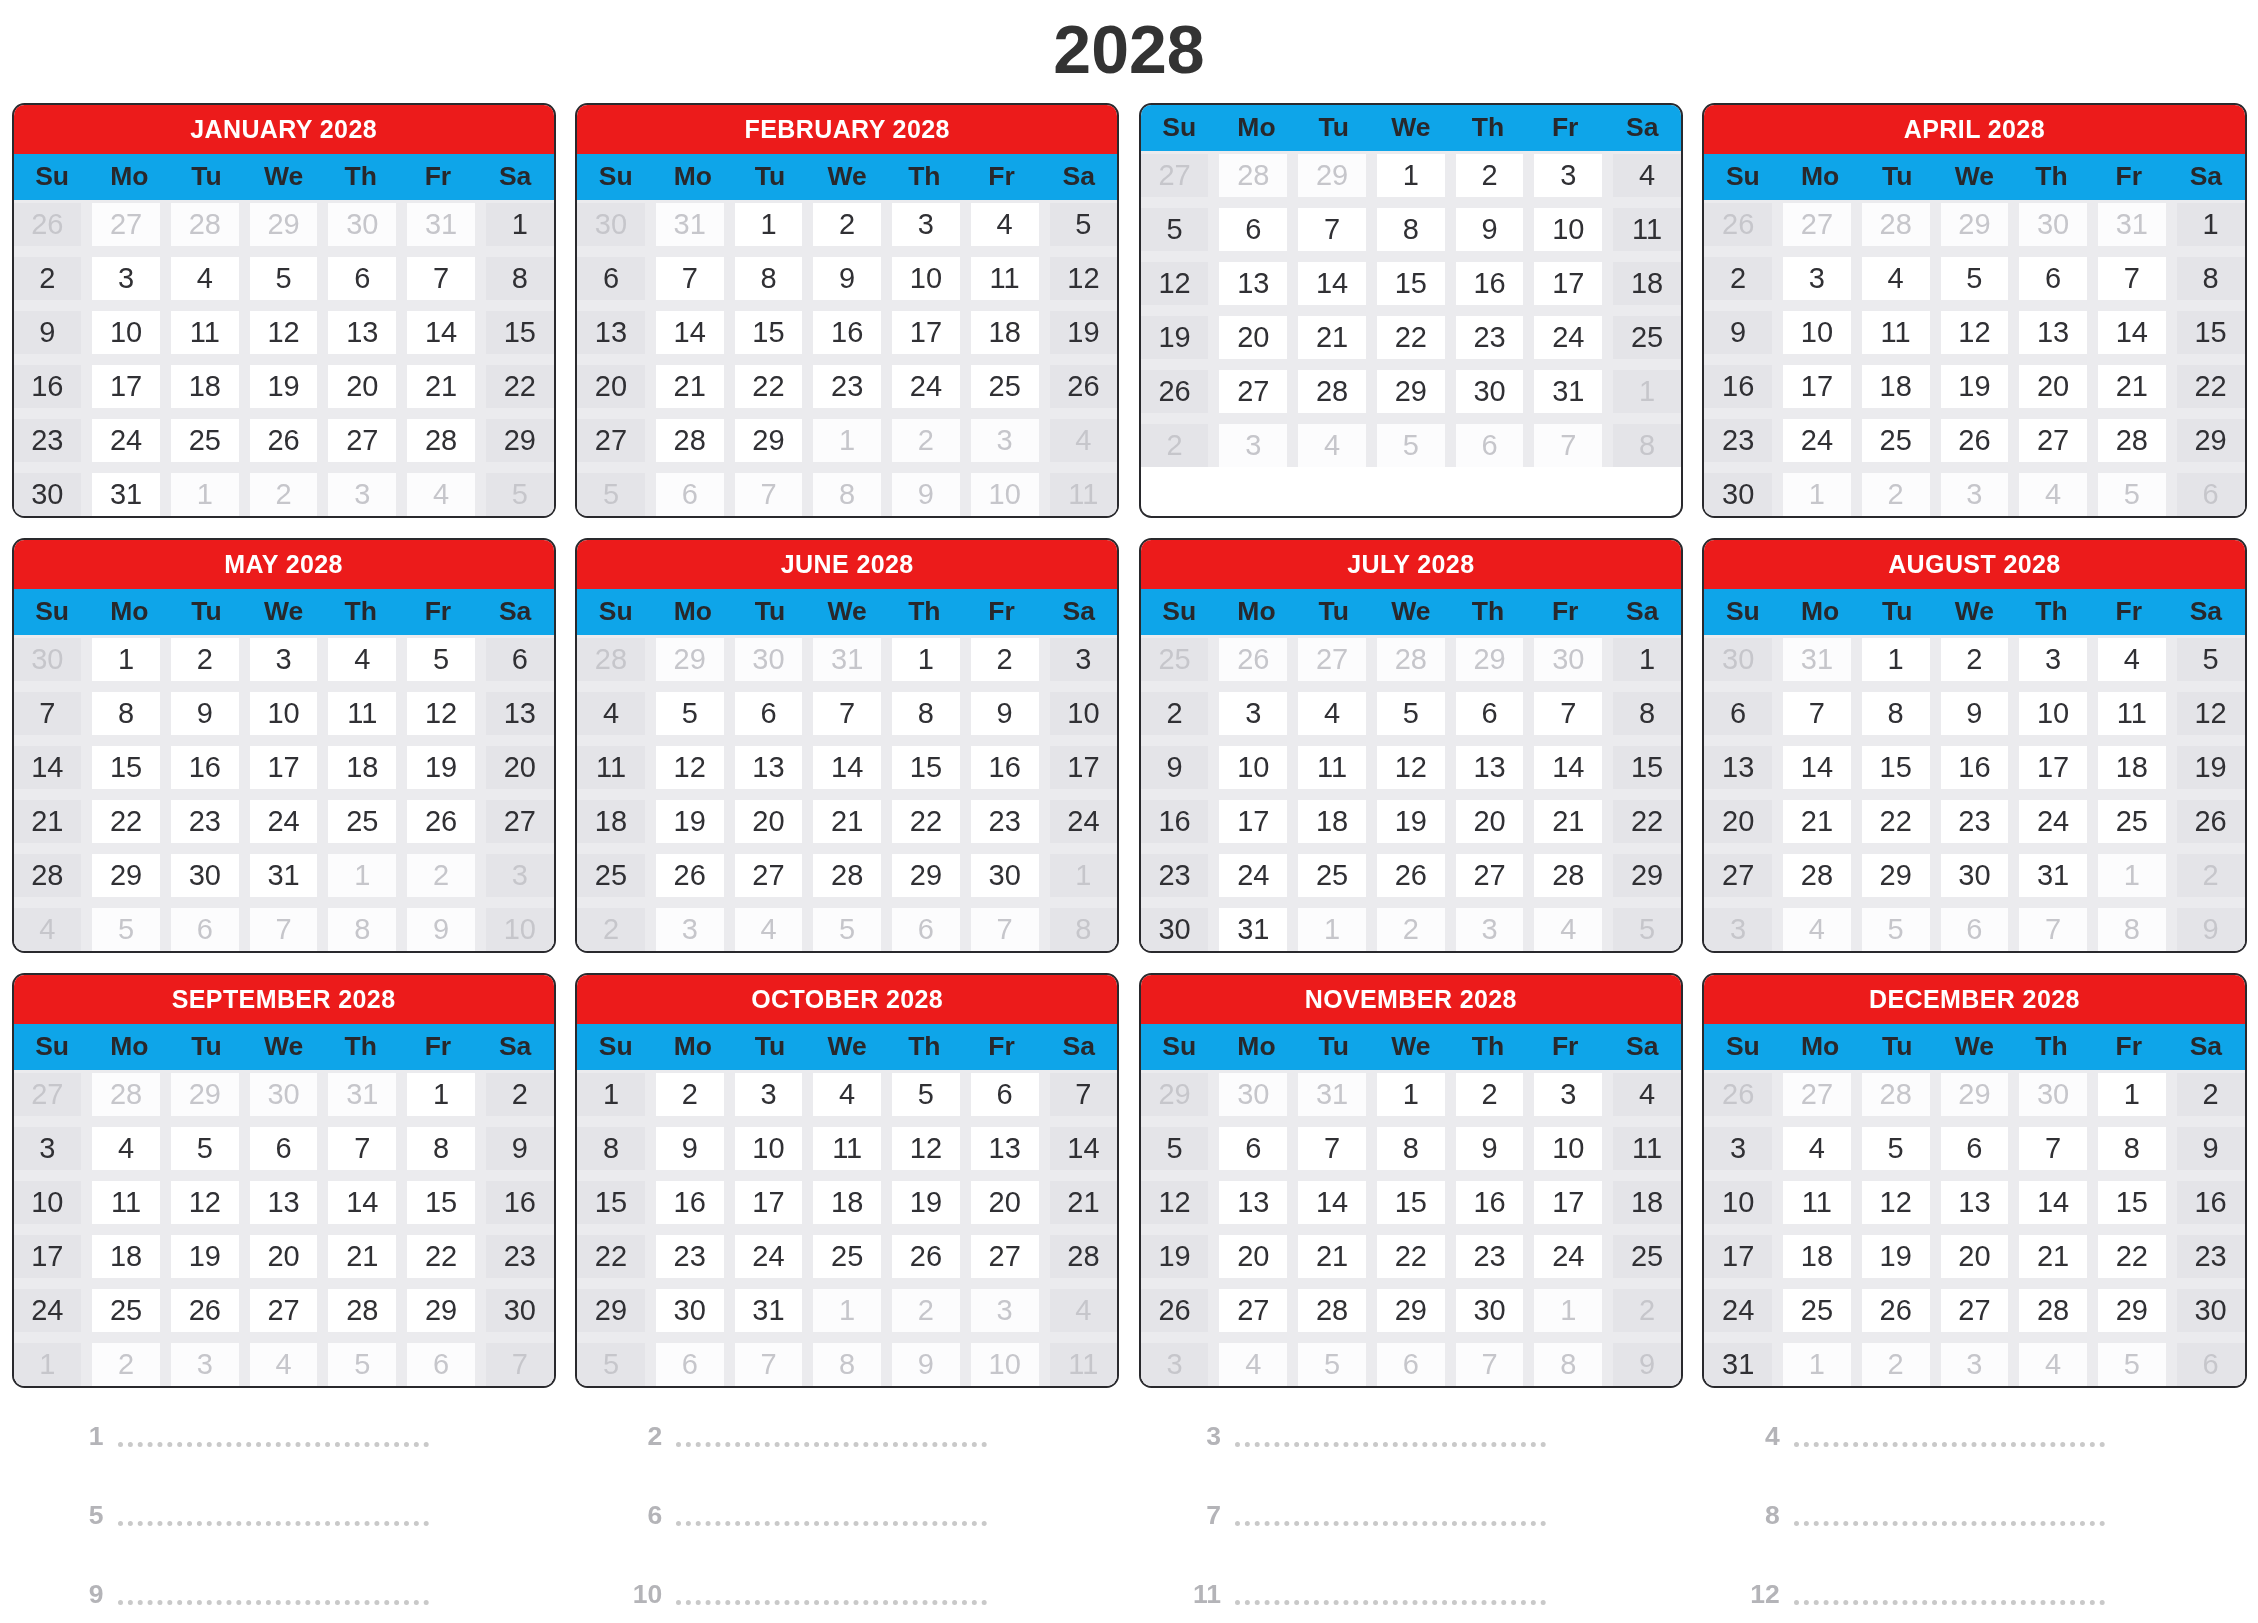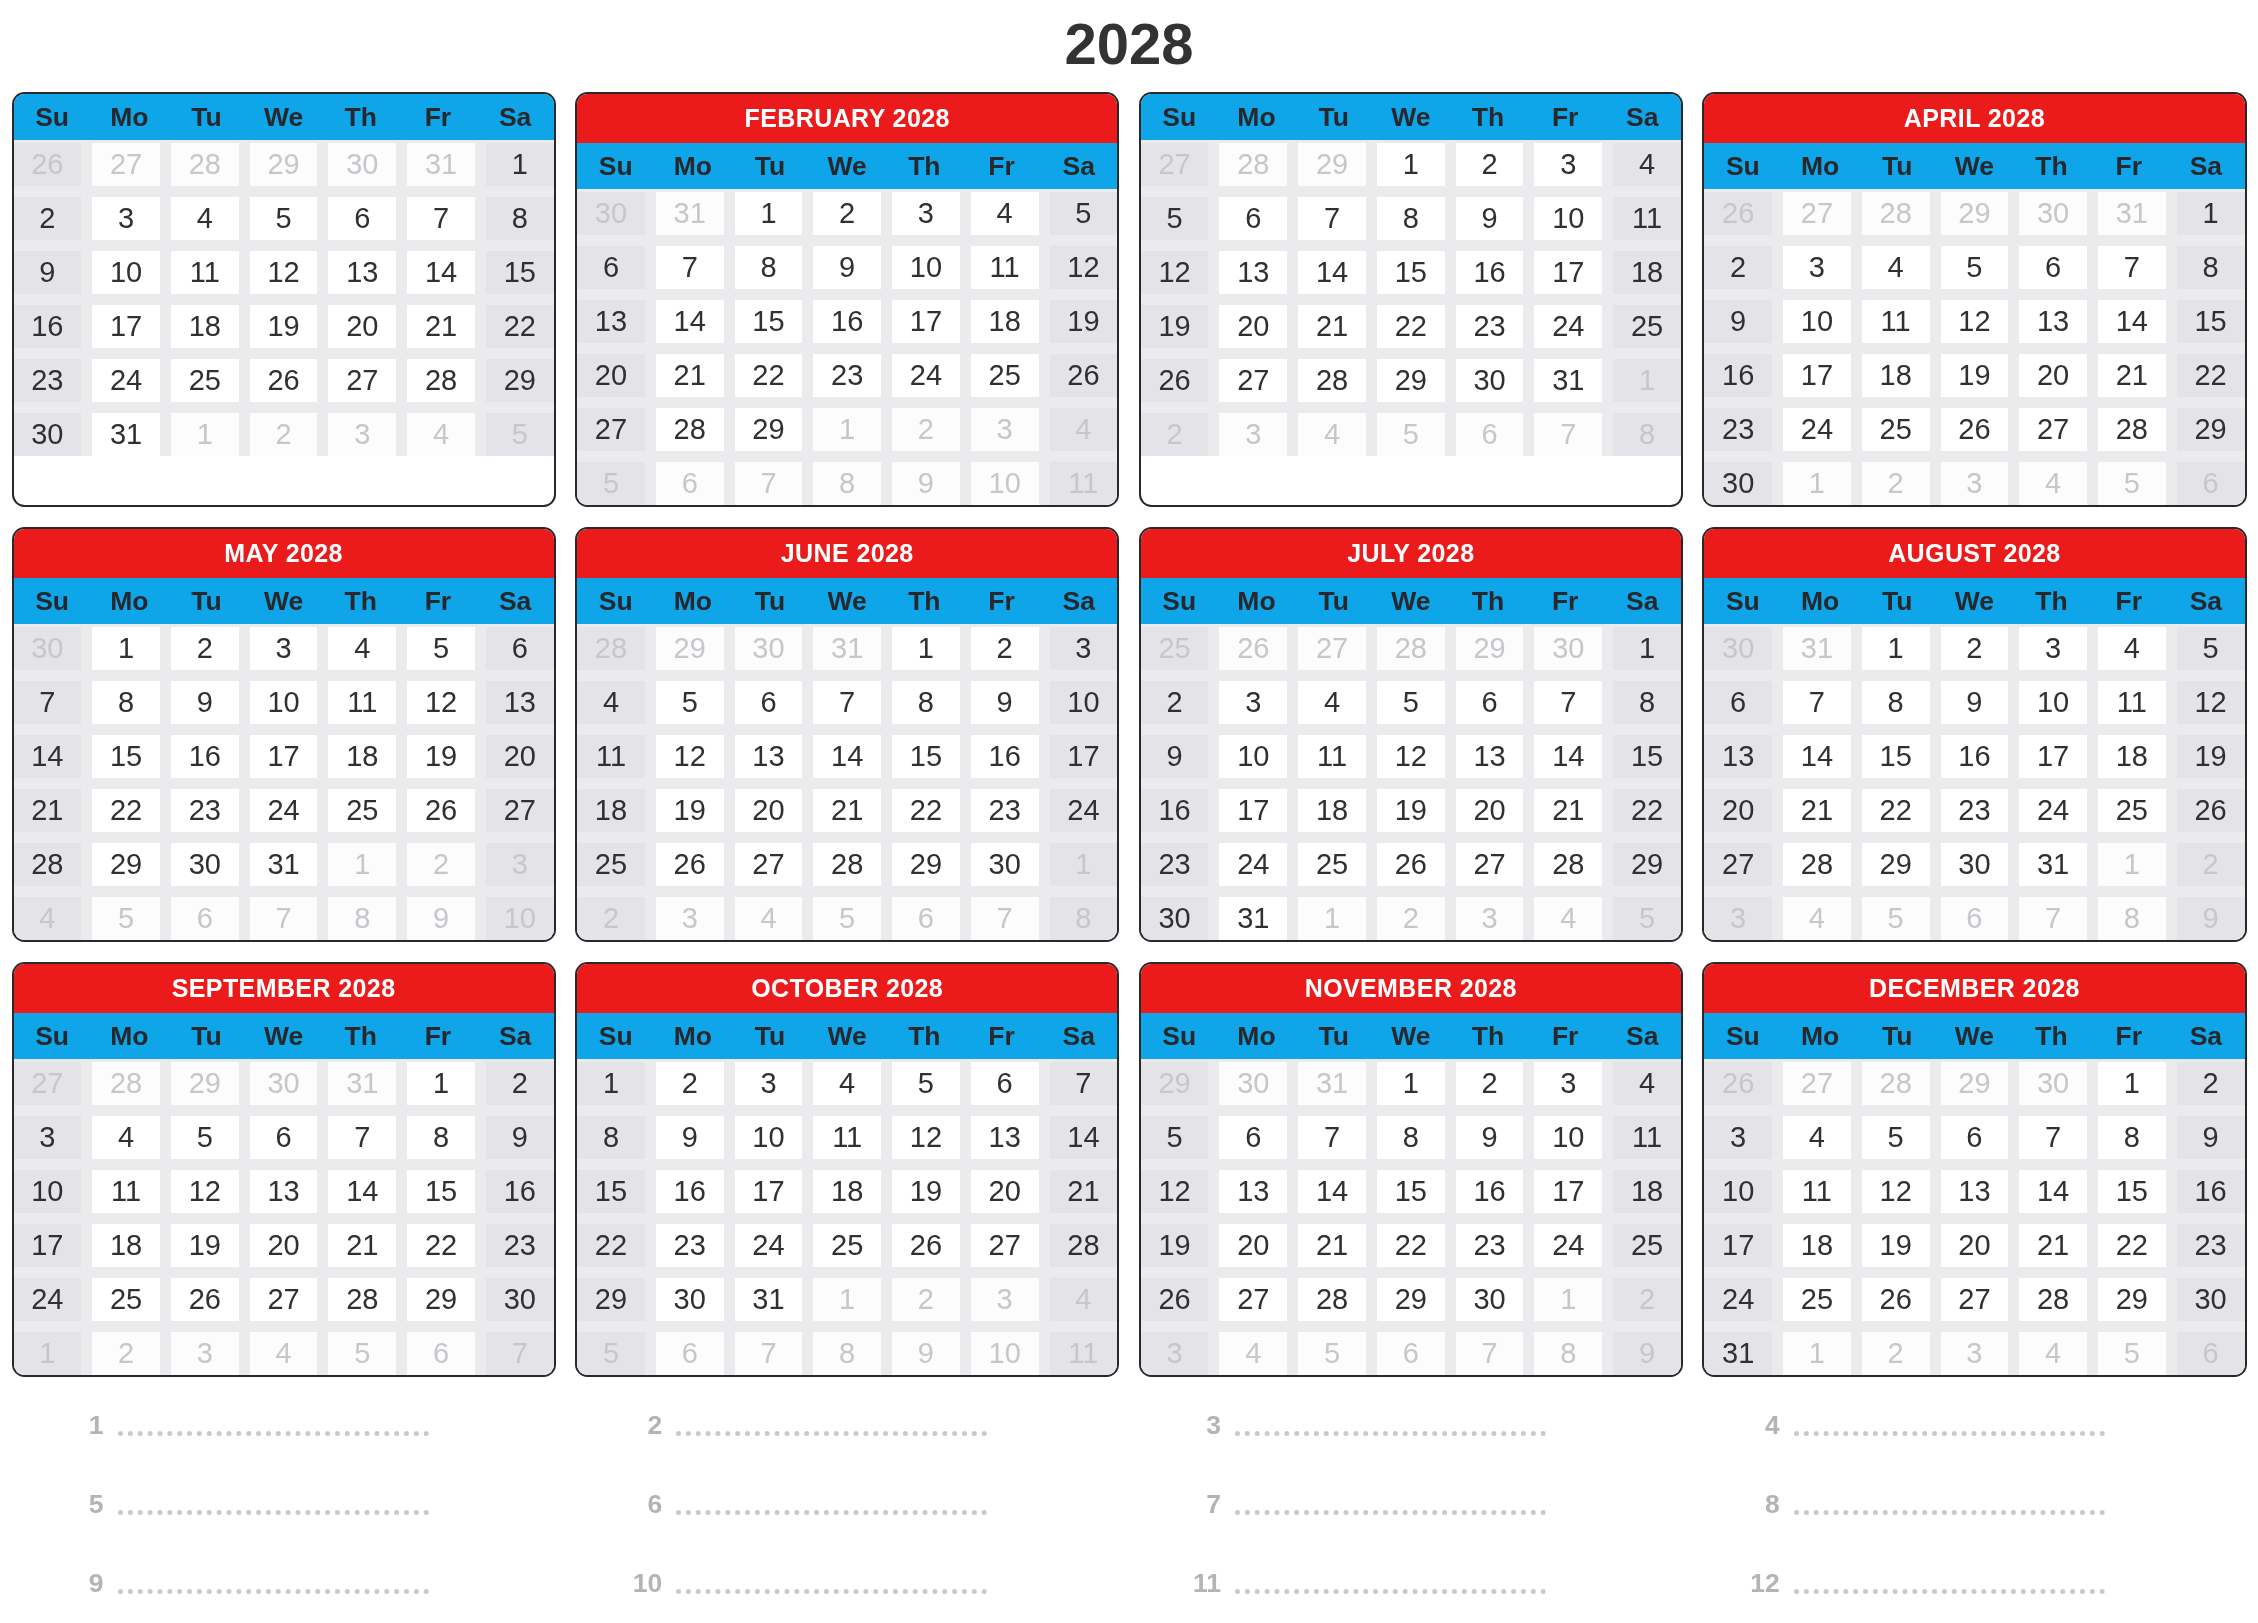--- a/index.html
+++ b/index.html
@@ -4,21 +4,21 @@
 <style>
   html,body{margin:0;padding:0;background:#ffffff;}
   body{
     width:2258px;height:1623px;
     font-family:"Liberation Sans","DejaVu Sans",sans-serif;
     -webkit-font-smoothing:antialiased;
     overflow:hidden;
   }
   .title{
     text-align:center;
-    font-size:58px;font-weight:bold;line-height:1.05;
+    font-size:68px;font-weight:bold;line-height:1.05;
     color:var(--title-text,#333333);
     padding-top:14px;margin:0;
   }
   .months-grid{
     display:grid;grid-template-columns:repeat(4,1fr);
     column-gap:19.4px;row-gap:20px;
     margin:17.6px 11.5px 0 11.5px;
   }
   .month{
     border:2.6px solid #29292d;border-radius:12.4px;
@@ -75,20 +75,21 @@
   .footer .brand{font-weight:bold;margin-left:15px;}
 </style>
 </head>
 <body>
 
 <div>
   <h1 class="title">2028</h1>
 
   <div class="months-grid" id="months">
       <section class="month">
+        <div class="month-header">JANUARY 2028</div>
         <div class="dow-row">
           <div class="dow">Su</div>
           <div class="dow">Mo</div>
           <div class="dow">Tu</div>
           <div class="dow">We</div>
           <div class="dow">Th</div>
           <div class="dow">Fr</div>
           <div class="dow">Sa</div>
         </div>
         <div class="day-grid">

